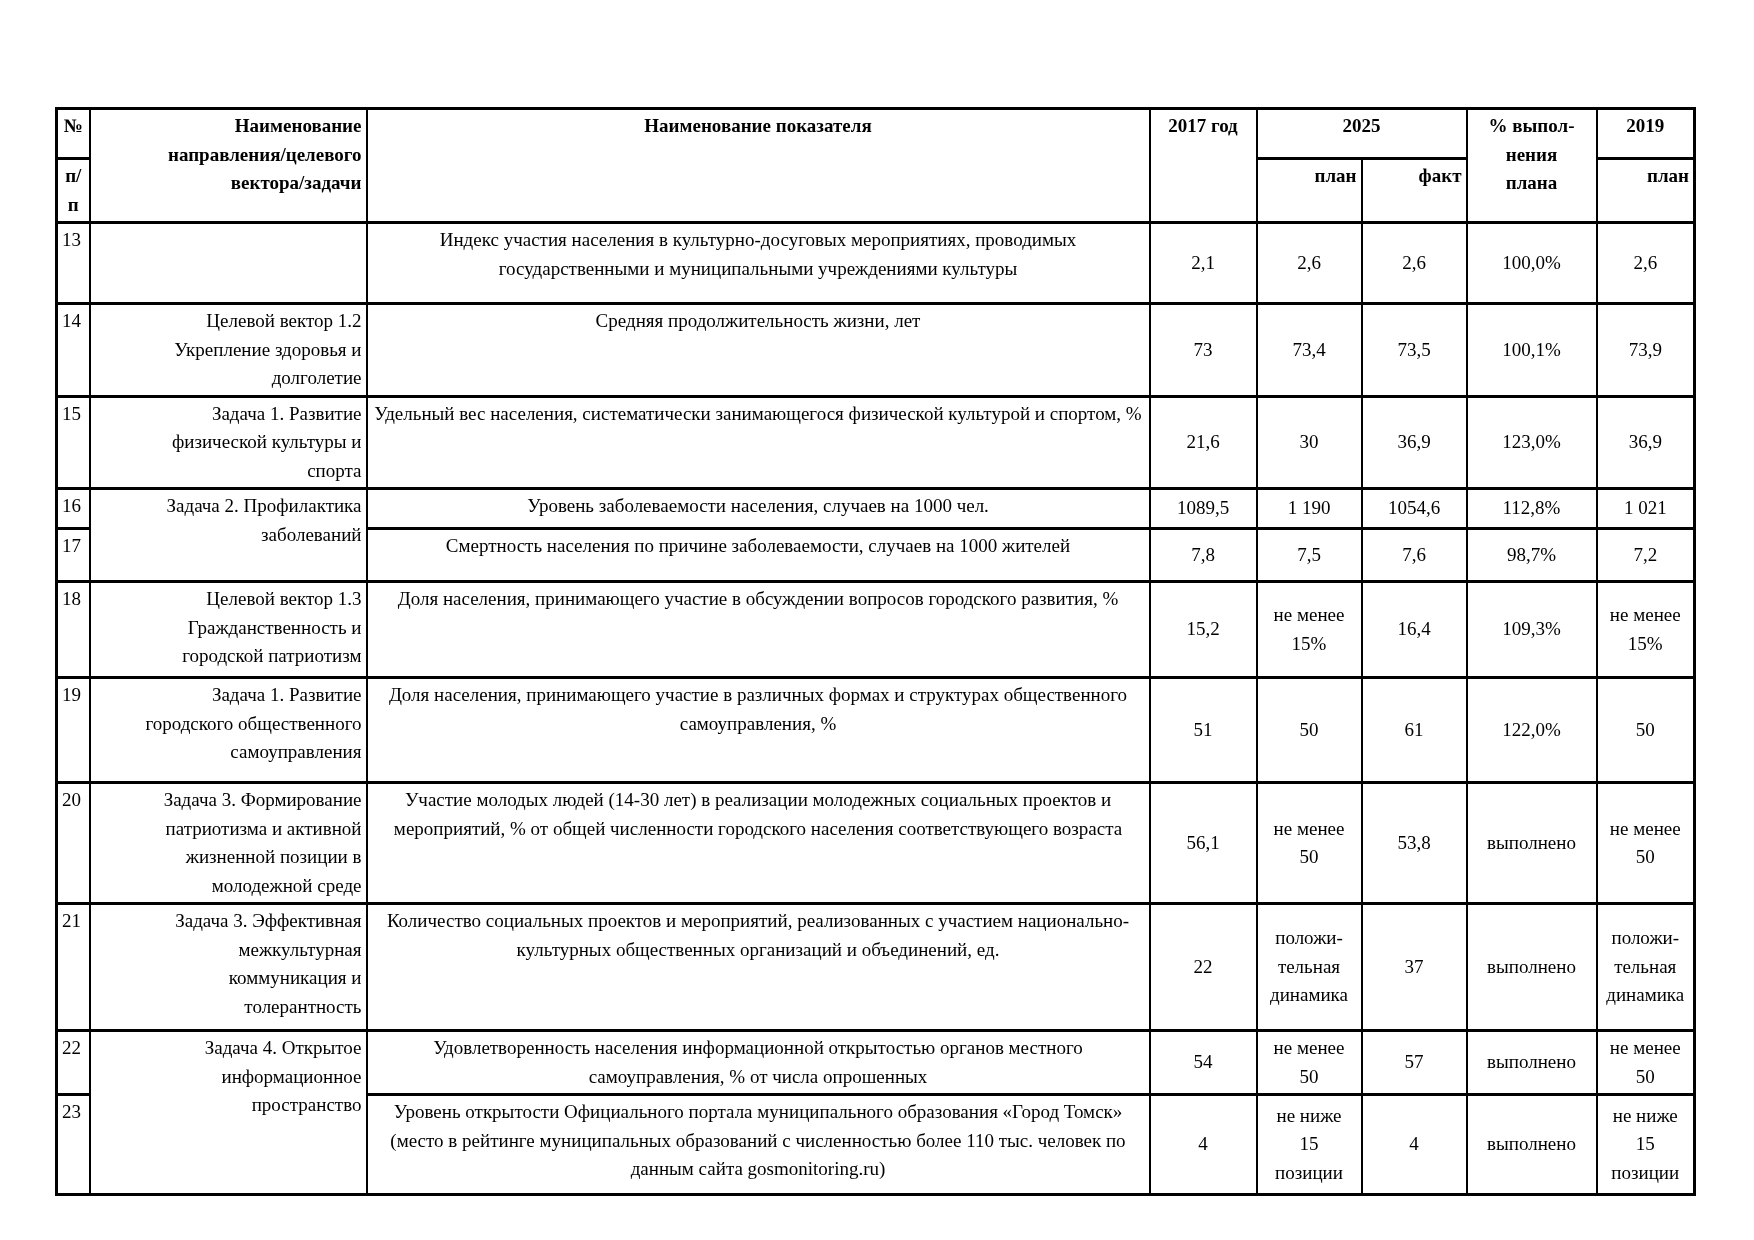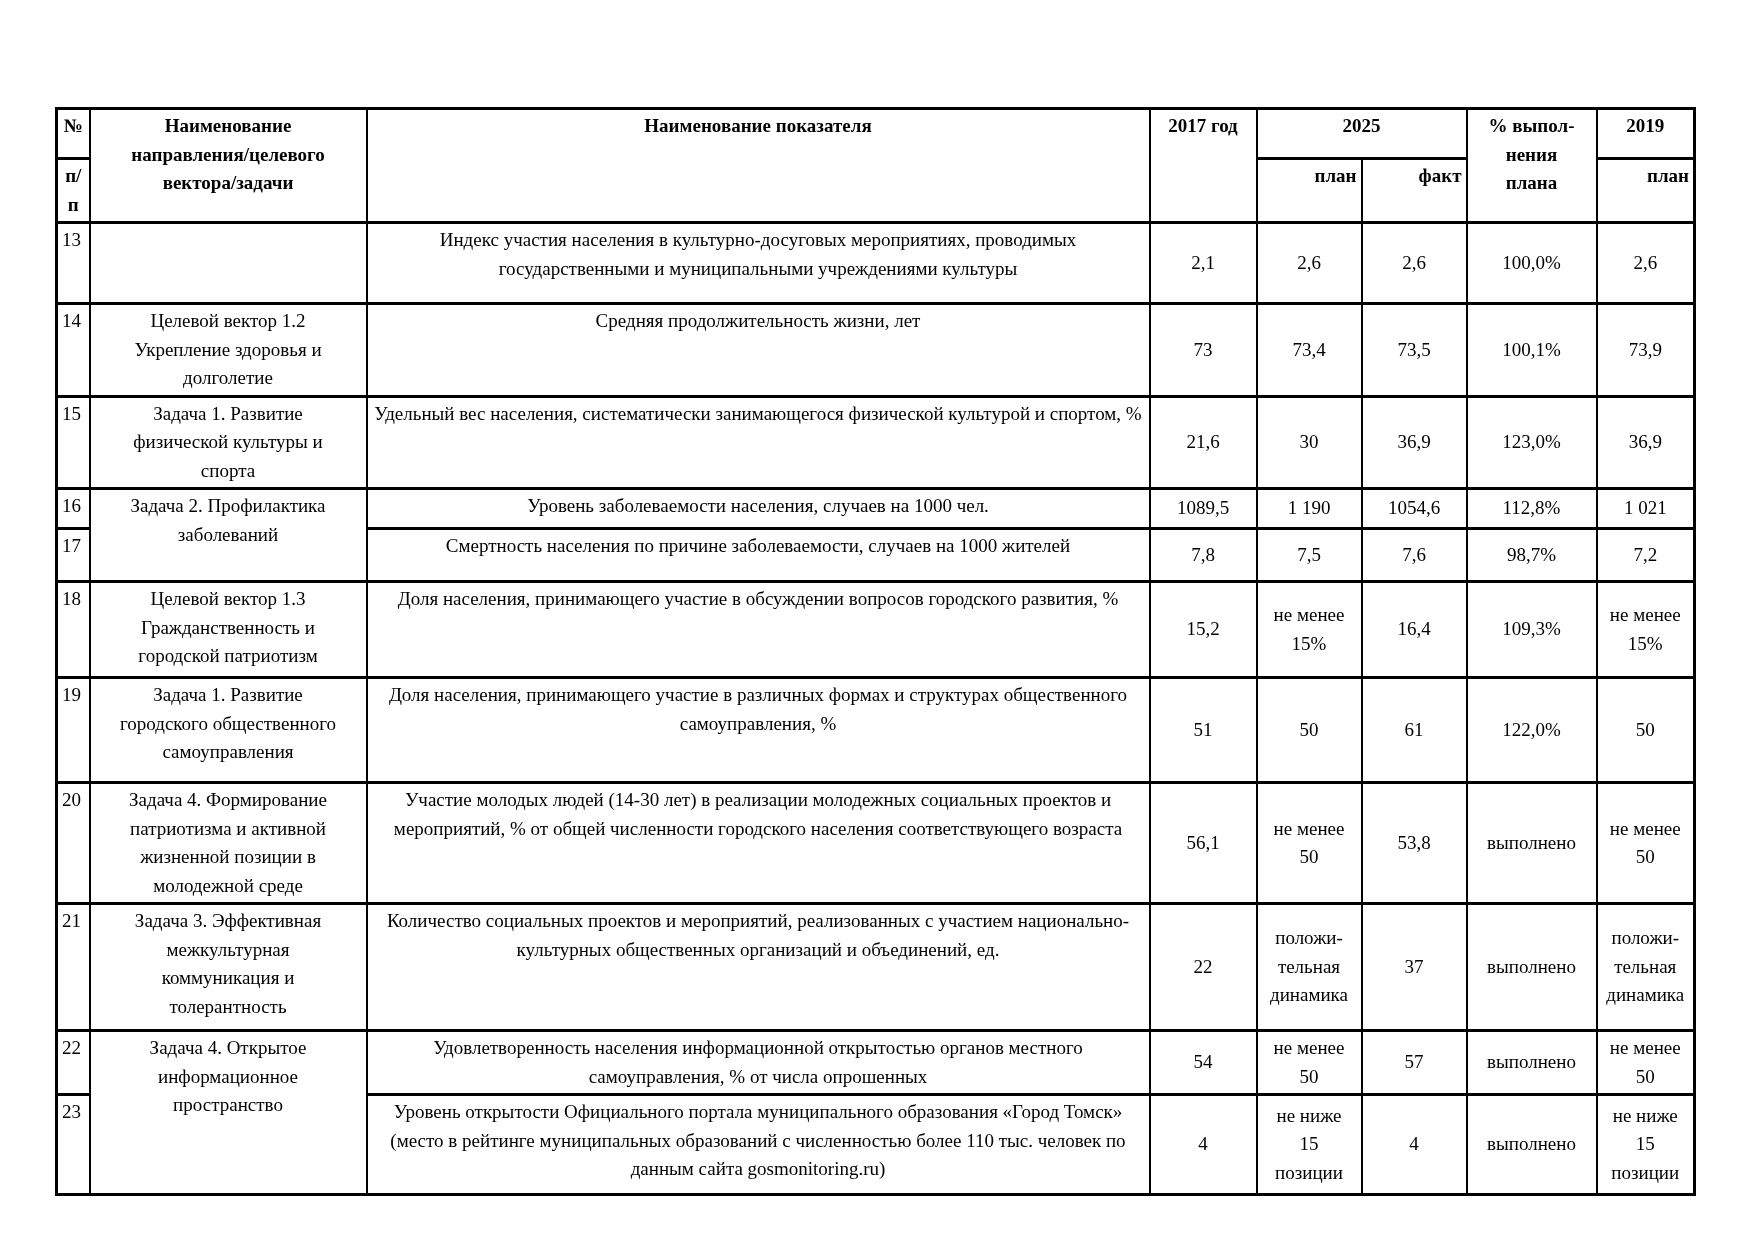--- a/index.html
+++ b/index.html
@@ -25,24 +25,24 @@
     border-bottom: 3px solid #000;
     font-size: 19px;
     line-height: 1.5;
     white-space: pre-line;
     overflow: hidden;
     box-sizing: border-box;
     padding: 2px 4px;
   }
   th { font-weight: bold; }
   .hc   { text-align: center; vertical-align: top; padding-top: 4px; }
-  .hl   { text-align: center; vertical-align: top; }
+  .hl   { text-align: right; vertical-align: top; }
   .h2nd { text-align: right; vertical-align: top; padding-top: 8px; font-family: Liberation Serif, serif; }
   .numc { text-align: left; vertical-align: top; padding-left: 4px; }
-  .dirc { text-align: center; vertical-align: top; margin-left: 48px; }
+  .dirc { text-align: right; vertical-align: top; margin-left: 48px; }
   .indc { text-align: center; vertical-align: top; }
   .valc { text-align: center; vertical-align: middle; margin-left: 8px; }
 </style>
 </head>
 <body>
 
 <div class="page">
   <table class="report">
     <colgroup>
       <col style="width:33px">
@@ -159,21 +159,21 @@
       <td class="indc">Доля населения, принимающего участие в различных формах и структурах общественного  самоуправления, %</td>
       <td class="valc">51</td>
       <td class="valc">50</td>
       <td class="valc">61</td>
       <td class="valc">122,0%</td>
       <td class="valc">50</td>
     </tr>
 
     <tr style="height:115px">
       <td class="numc">20</td>
-      <td class="dirc">Задача 4. Формирование
+      <td class="dirc">Задача 3. Формирование
 патриотизма и активной
 жизненной позиции в
 молодежной среде</td>
       <td class="indc">Участие молодых людей (14-30 лет)  в реализации  молодежных социальных проектов и мероприятий, % от общей численности городского населения соответствующего  возраста</td>
       <td class="valc">56,1</td>
       <td class="valc">не менее
 50</td>
       <td class="valc">53,8</td>
       <td class="valc">выполнено</td>
       <td class="valc">не менее

